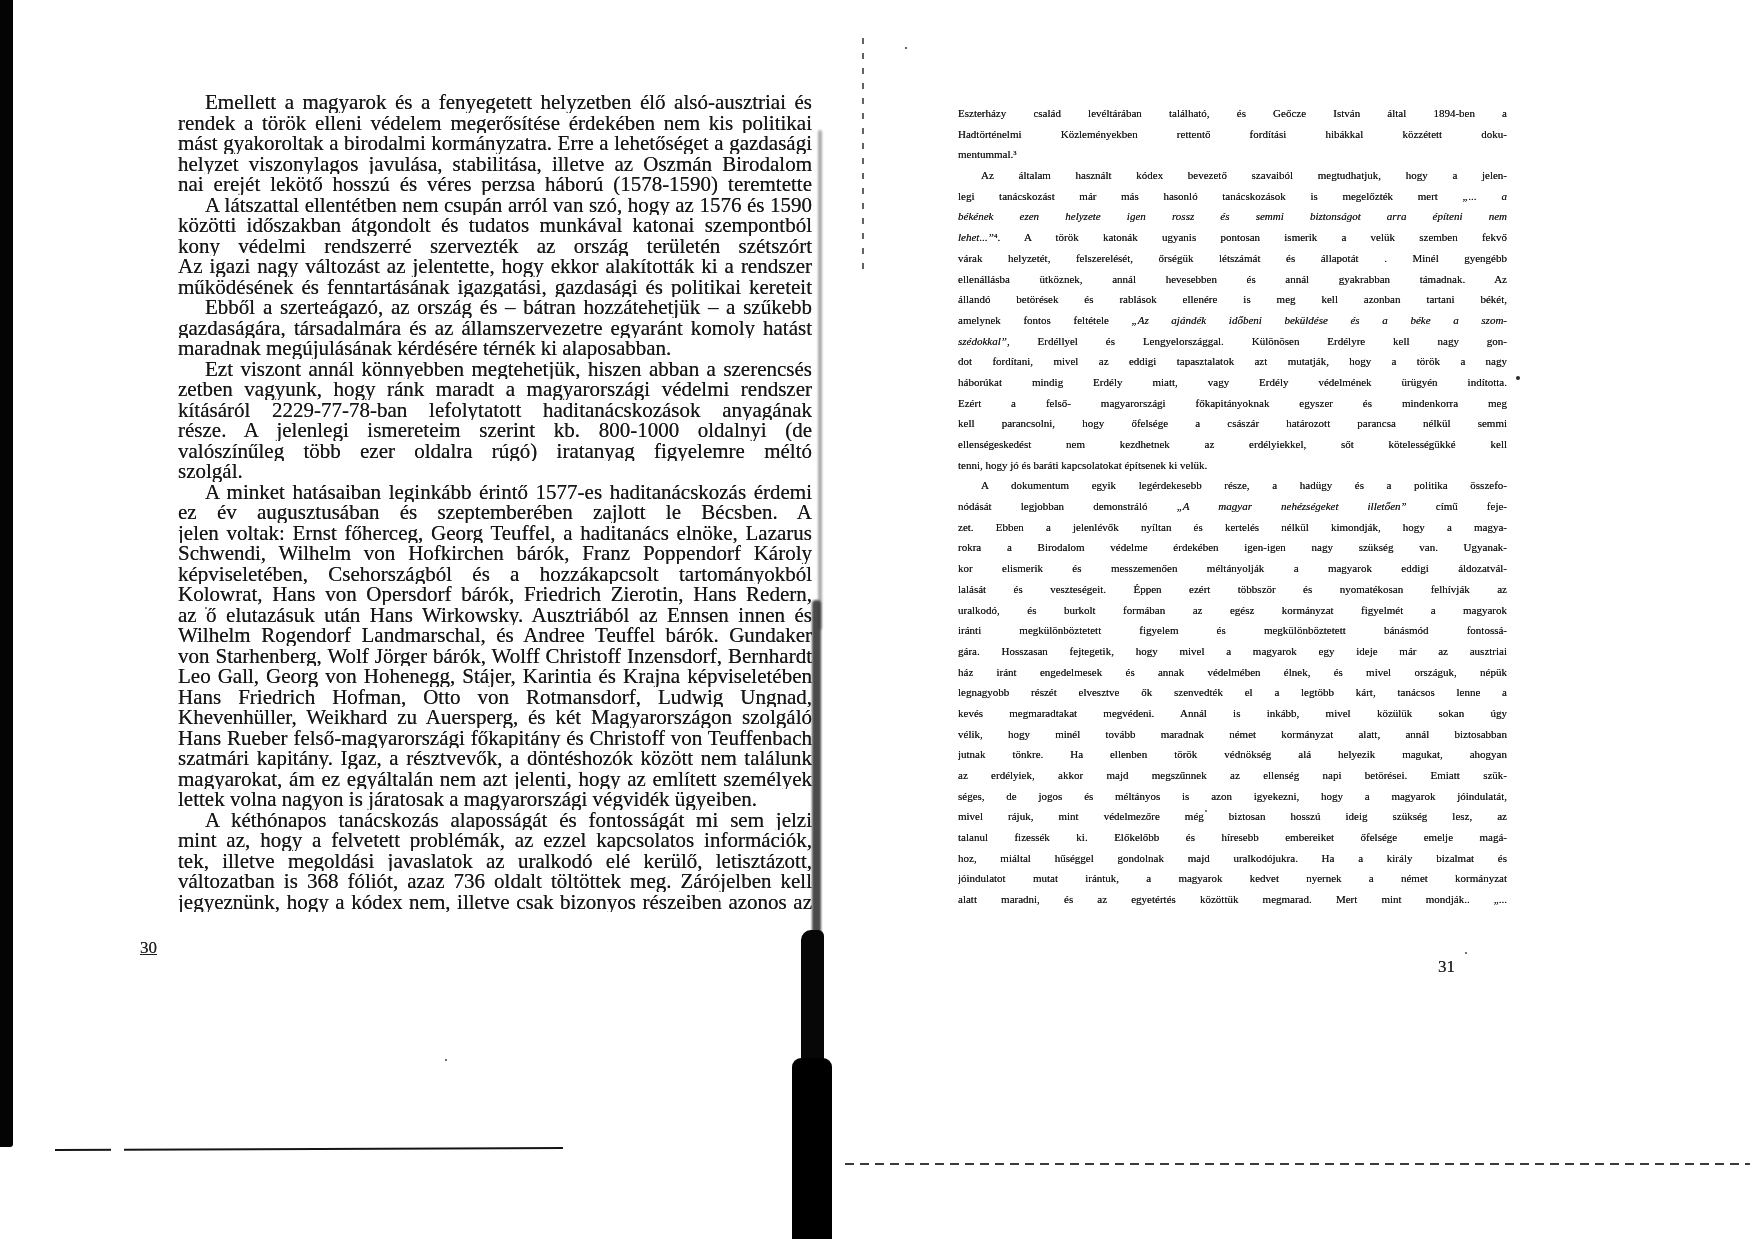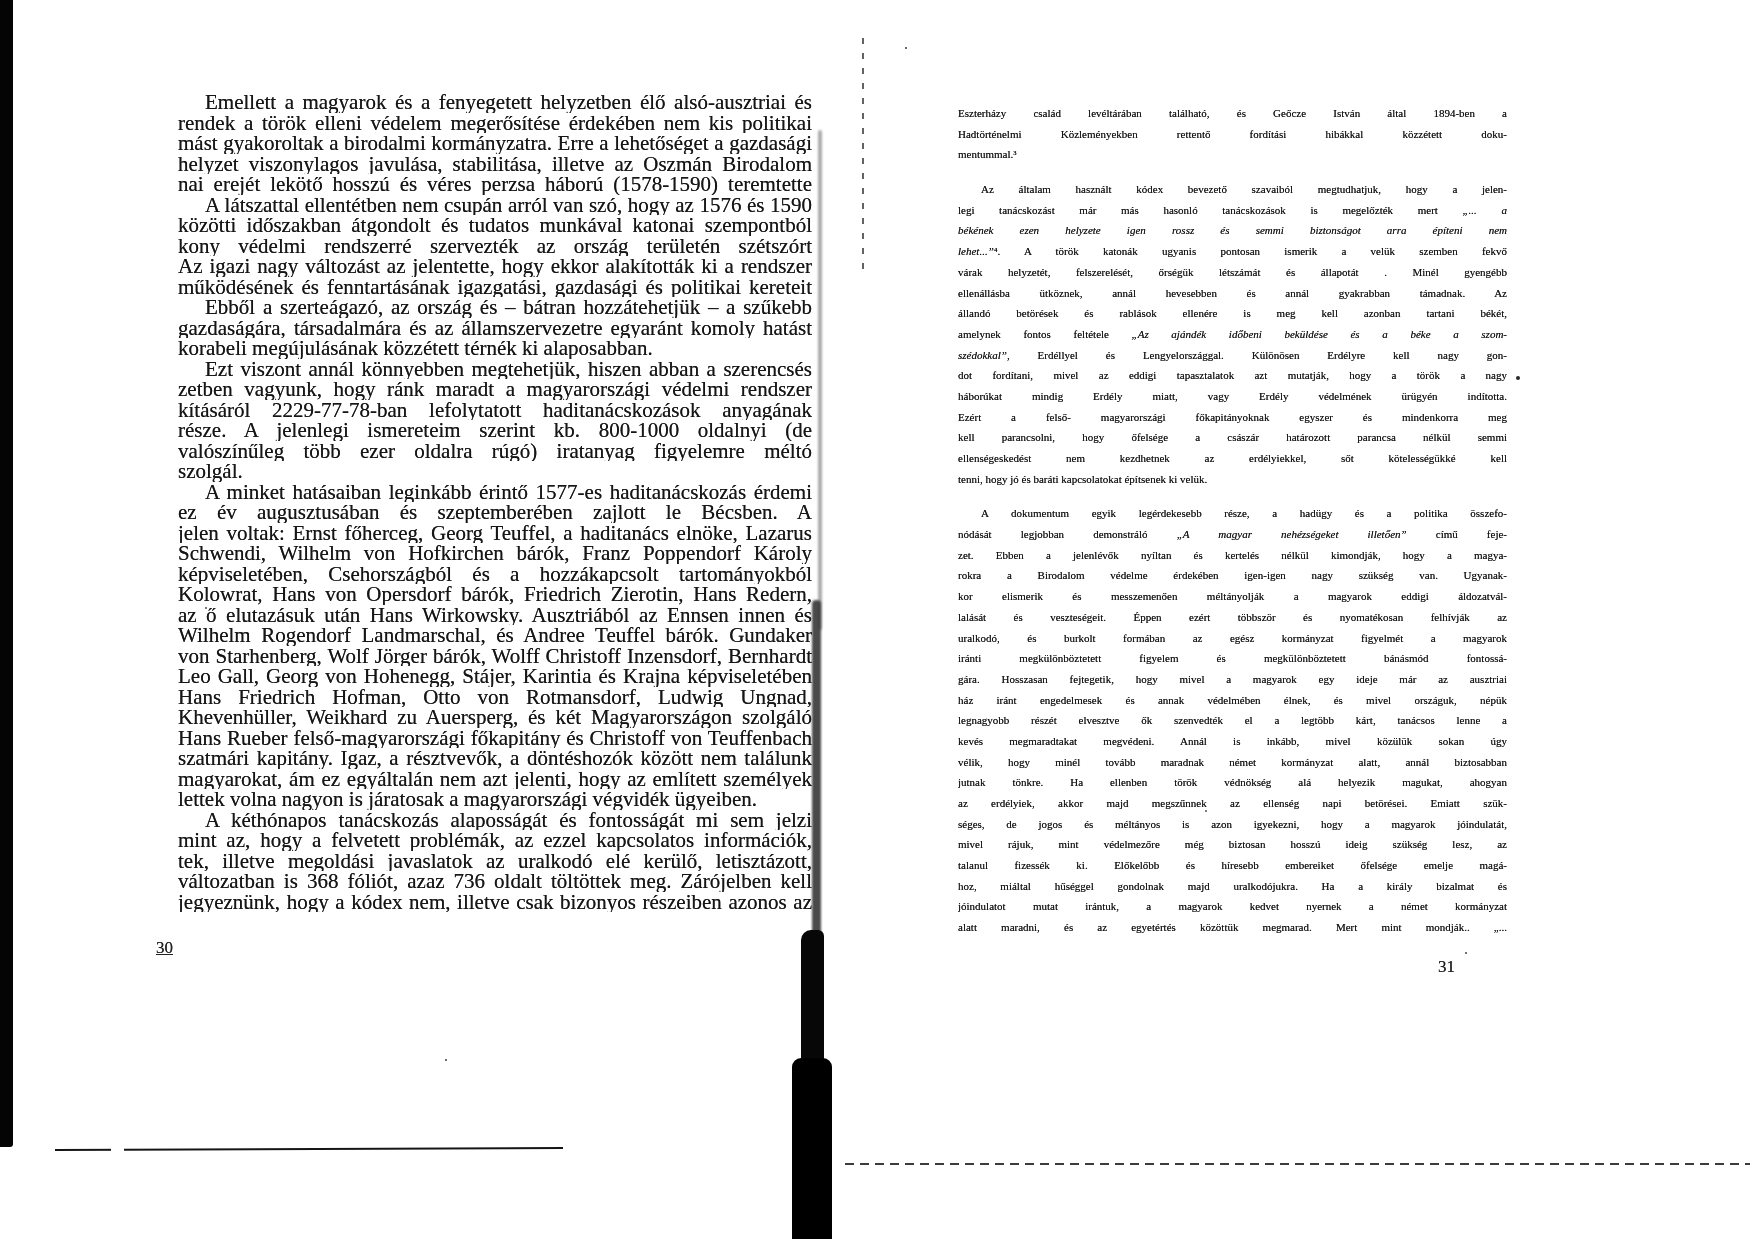--- a/index.html
+++ b/index.html
@@ -12,25 +12,25 @@
 
   
   .page { position:absolute; color:#161616; text-shadow:0 0 0.5px rgba(10,10,10,.75); }
   .page .line { width:100%; text-align:justify; text-align-last:justify; overflow:hidden; }
   .page .line.last { text-align-last:left; }
   .page .line.ind { text-indent:27px; }
   .page-left  { left:178px; top:92px;  width:634px; font-size:21px; line-height:20.5px; }
   .page-left .line { height:20.5px; }
   .page-right { left:958px; top:103px; width:549px; font-size:11px; line-height:20.7px; }
   .page-right .line { height:20.7px; }
-  .page-right .line.ind { text-indent:23px;margin-top:14px; }
+  .page-right .line.ind { text-indent:23px; }
   .it { font-style:italic; }
 
   .pagenum { position:absolute; font-size:17px; color:#222; text-shadow:0 0 .5px rgba(0,0,0,.7); }
-  .pagenum-left  { left:156px;  top:938px;text-decoration:underline; }
+  .pagenum-left  { left:140px;  top:938px;text-decoration:underline; }
   .pagenum-right { left:1438px; top:957px; }
 
   
   .left-bar { position:absolute; left:0; top:0; width:13px; height:1147px; background:#040404; border-radius:0 0 3px 0; }
   .gutter-dots { position:absolute; left:862px; top:38px; width:2px; height:235px;
     background:repeating-linear-gradient(to bottom,#2e2e2e 0 6px, transparent 6px 15px); opacity:.75; }
   .gutter-streak-top { position:absolute; left:818px; top:130px; width:4px; height:500px;
     background:#5a5a5a; opacity:.5; filter:blur(1px); border-radius:2px; }
   .gutter-streak-mid { position:absolute; left:812px; top:600px; width:9px; height:370px;
     background:#2b2b2b; opacity:.85; filter:blur(1.2px); border-radius:4px; }
@@ -68,21 +68,21 @@
       <div class="line"><span>mást gyakoroltak a birodalmi kormányzatra. Erre a lehetőséget a gazdasági</span></div>
       <div class="line"><span>helyzet viszonylagos javulása, stabilitása, illetve az Oszmán Birodalom kato-</span></div>
       <div class="line last"><span>nai erejét lekötő hosszú és véres perzsa háború (1578-1590) teremtette meg.</span></div>
       <div class="line ind"><span>A látszattal ellentétben nem csupán arról van szó, hogy az 1576 és 1590</span></div>
       <div class="line"><span>közötti időszakban átgondolt és tudatos munkával katonai szempontból haté-</span></div>
       <div class="line"><span>kony védelmi rendszerré szervezték az ország területén szétszórt végvárakat.</span></div>
       <div class="line"><span>Az igazi nagy változást az jelentette, hogy ekkor alakították ki a rendszer</span></div>
       <div class="line last"><span>működésének és fenntartásának igazgatási, gazdasági és politikai kereteit is.</span></div>
       <div class="line ind"><span>Ebből a szerteágazó, az ország és – bátran hozzátehetjük – a szűkebb régió</span></div>
       <div class="line"><span>gazdaságára, társadalmára és az államszervezetre egyaránt komoly hatást gya-</span></div>
-      <div class="line last"><span>korabeli megújulásának közzétett térnék ki alaposabban.</span></div>
+      <div class="line last"><span>maradnak megújulásának kérdésére térnék ki alaposabban.</span></div>
       <div class="line ind"><span>Ezt viszont annál könnyebben megtehetjük, hiszen abban a szerencsés hely-</span></div>
       <div class="line"><span>zetben vagyunk, hogy ránk maradt a magyarországi védelmi rendszer kiala-</span></div>
       <div class="line"><span>kításáról 2229-77-78-ban lefolytatott haditanácskozások anyagának jelentős</span></div>
       <div class="line"><span>része. A jelenlegi ismereteim szerint kb. 800-1000 oldalnyi (de összességében</span></div>
       <div class="line"><span>valószínűleg több ezer oldalra rúgó) iratanyag figyelemre méltó tanulságokkal</span></div>
       <div class="line last"><span>szolgál.</span></div>
       <div class="line ind"><span>A minket hatásaiban leginkább érintő 1577-es haditanácskozás érdemi része</span></div>
       <div class="line"><span>ez év augusztusában és szeptemberében zajlott le Bécsben. A tanácskozáson</span></div>
       <div class="line"><span>jelen voltak: Ernst főherceg, Georg Teuffel, a haditanács elnöke, Lazarus von</span></div>
       <div class="line"><span>Schwendi, Wilhelm von Hofkirchen bárók, Franz Poppendorf Károly főherceg</span></div>

